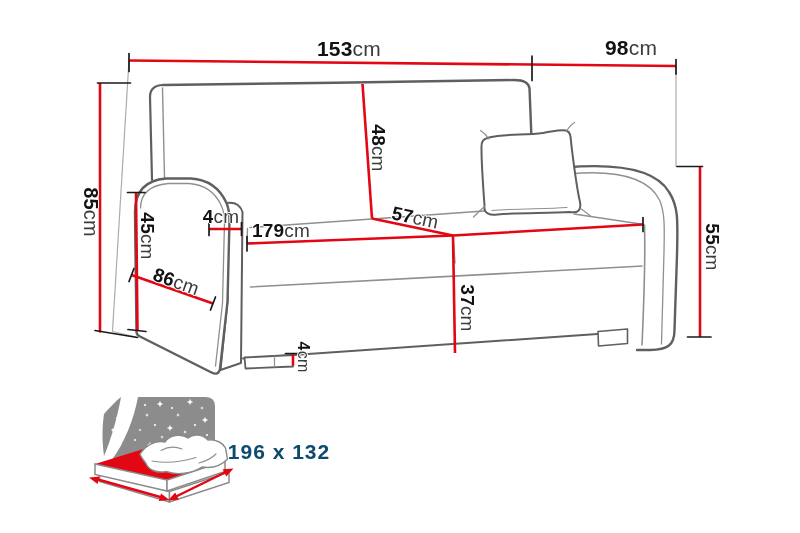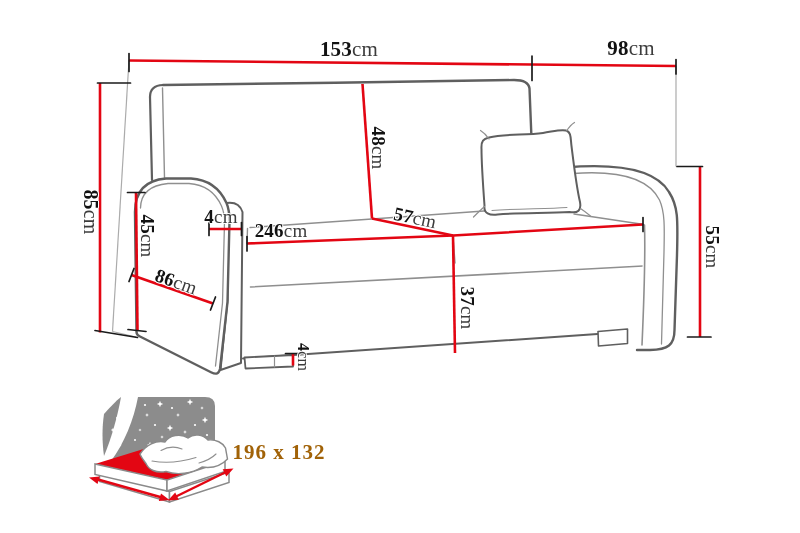--- a/index.html
+++ b/index.html
@@ -1,30 +1,30 @@
 <!DOCTYPE html>
 <html><head>
 <meta charset="utf-8">
 <style>
   html,body{margin:0;padding:0;background:#fff;}
   #canvas{position:relative;width:800px;height:533px;background:#ffffff;overflow:hidden;
-          font-family:Liberation Serif, serif;}
+          font-family:Liberation Sans, sans-serif;}
   svg{position:absolute;left:0;top:0;}
   .lbl{position:absolute;white-space:nowrap;transform:translate(-50%,-50%);
        font-size:19px;color:#141414;letter-spacing:.2px;
        text-shadow:0 1px 0 #fff,0 -1px 0 #fff,1px 0 0 #fff,-1px 0 0 #fff;}
   .lbl .num{font-weight:700;color:#121212;}
   .lbl .unit{font-weight:400;color:#3c3c3c;}
   .lbl.big{font-size:21px;}
   .lbl.small{font-size:16px;}
   .rot90{transform:translate(-50%,-50%) rotate(90deg);}
   .rot19{transform:translate(-50%,-50%) rotate(19.5deg);}
   .rot12{transform:translate(-50%,-50%) rotate(12deg);}
   .bedsize{position:absolute;transform:translate(-50%,-50%);font-size:21px;font-weight:700;
-           color:#a16207;letter-spacing:1px;}
+           color:#0c4a6e;letter-spacing:1px;}
   .outline{stroke:#5f5f5f;fill:none;stroke-linecap:round;stroke-linejoin:round;}
   .soft{stroke:#8f8f8f;fill:none;stroke-linecap:round;}
   .boxline{stroke:#ababab;stroke-width:1.2;fill:none;}
   .red{stroke:#e30613;stroke-width:2.6;fill:none;stroke-linecap:butt;}
   .tick{stroke:#1a1a1a;stroke-width:1.7;fill:none;stroke-linecap:round;}
   .whitefill{fill:#ffffff;}
 </style>
 </head>
 <body>
 
@@ -168,21 +168,21 @@
       </g>
     </g>
   </g>
 </svg>
 
 <div class="lbl big" style="left:349px;top:49px"><span class="num">153</span><span class="unit">cm</span></div>
 <div class="lbl big" style="left:631px;top:48px"><span class="num">98</span><span class="unit">cm</span></div>
 <div class="lbl rot90" style="left:90px;top:212px;font-size:20px"><span class="num">85</span><span class="unit">cm</span></div>
 <div class="lbl rot90" style="left:147px;top:236px"><span class="num">45</span><span class="unit">cm</span></div>
 <div class="lbl" style="left:221px;top:217px"><span class="num">4</span><span class="unit">cm</span></div>
-<div class="lbl" style="left:281px;top:231px"><span class="num">246</span><span class="unit">cm</span></div>
+<div class="lbl" style="left:281px;top:231px"><span class="num">179</span><span class="unit">cm</span></div>
 <div class="lbl rot19" style="left:176px;top:282px"><span class="num">86</span><span class="unit">cm</span></div>
 <div class="lbl rot90" style="left:378px;top:148px"><span class="num">48</span><span class="unit">cm</span></div>
 <div class="lbl rot12" style="left:415px;top:218px"><span class="num">57</span><span class="unit">cm</span></div>
 <div class="lbl rot90" style="left:467px;top:308px"><span class="num">37</span><span class="unit">cm</span></div>
 <div class="lbl rot90" style="left:712px;top:247px"><span class="num">55</span><span class="unit">cm</span></div>
 <div class="lbl rot90 small" style="left:303px;top:357px"><span class="num">4</span><span class="unit">cm</span></div>
 
 <div class="bedsize" style="left:279px;top:452px">196 x 132</div>
 
 </div>

